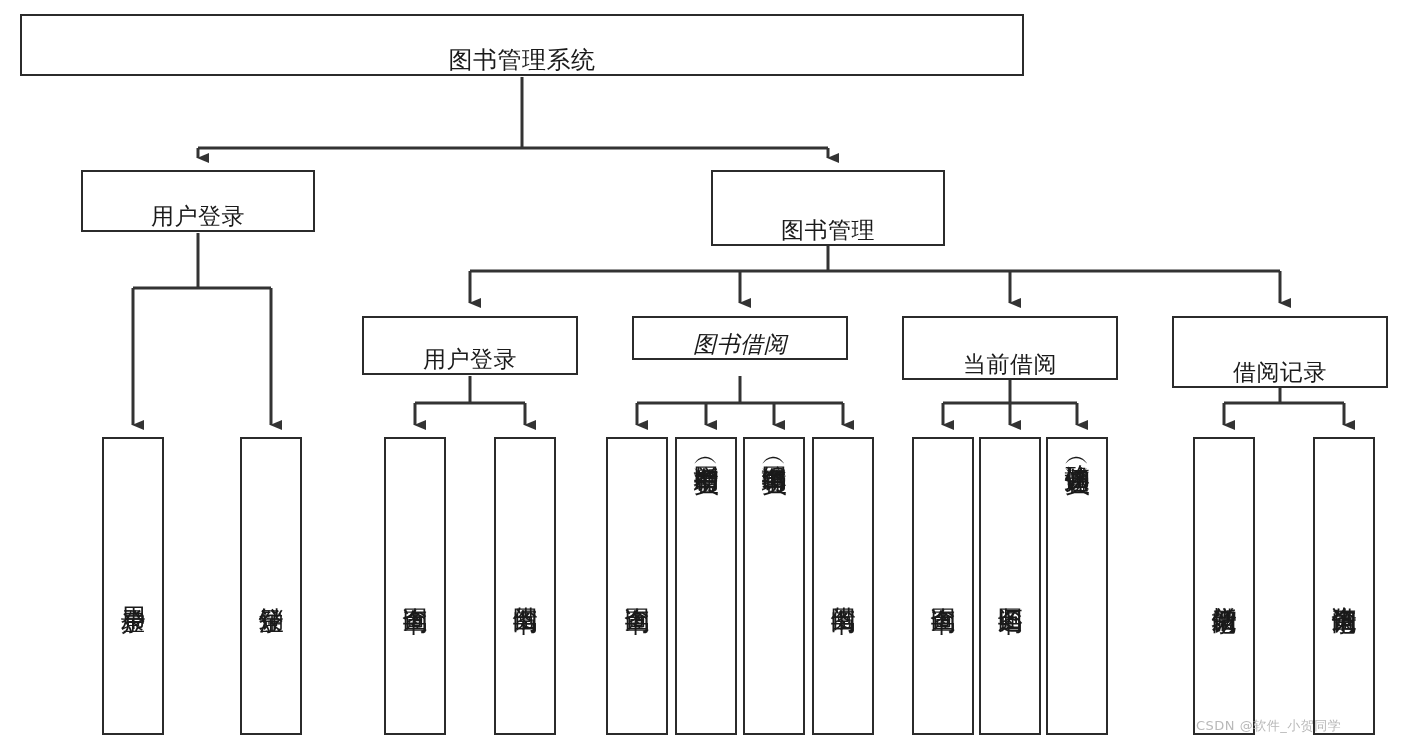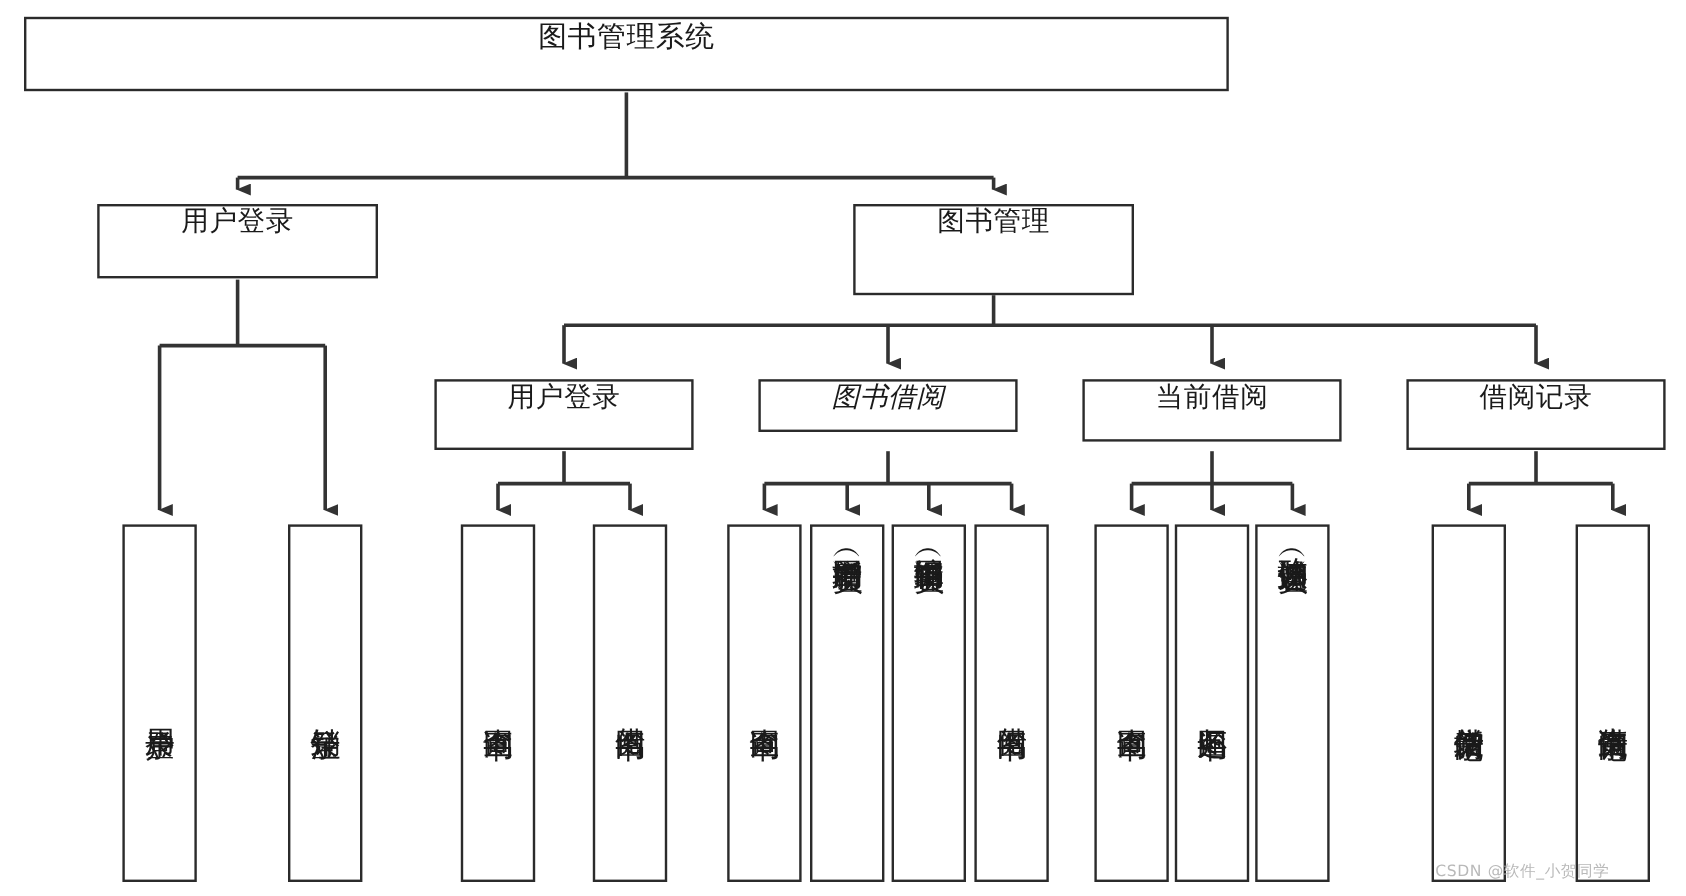--- a/index.html
+++ b/index.html
@@ -25,21 +25,21 @@
     width: 1405px;
     height: 747px;
     pointer-events: none;
   }
   .node {
     position: absolute;
     box-sizing: border-box;
     background: #ffffff;
     border: 2px solid #2b2b2b;
     display: flex;
-    align-items: flex-start;
+    align-items: flex-end;
     justify-content: center;
     text-align: center;
     color: #1a1a1a;
   }
   .node .lbl {
     display: block;
     line-height: 1.18;
     letter-spacing: 0.5px;
   }
   
@@ -140,25 +140,25 @@
   </div>
 
   <div class="node horiz" style="left:362px; top:316px; width:216px; height:59px;">
     <span class="lbl">用户登录</span>
   </div>
 
   <div class="node horiz" style="left:632px; top:316px; width:216px; height:44px;font-style:italic;">
     <span class="lbl">图书借阅</span>
   </div>
 
-  <div class="node horiz" style="left:902px; top:316px; width:216px; height:52px;">
+  <div class="node horiz" style="left:902px; top:316px; width:216px; height:64px;">
     <span class="lbl">当前借阅</span>
   </div>
 
-  <div class="node horiz" style="left:1172px; top:316px; width:216px; height:59px;">
+  <div class="node horiz" style="left:1172px; top:316px; width:216px; height:72px;">
     <span class="lbl">借阅记录</span>
   </div>
 
   <div class="node vert mid" style="left:102px; top:437px; width:62px; height:298px;">
     <span class="lbl">用户登录</span>
   </div>
 
   <div class="node vert mid" style="left:240px; top:437px; width:62px; height:298px;">
     <span class="lbl">注销登录</span>
   </div>

